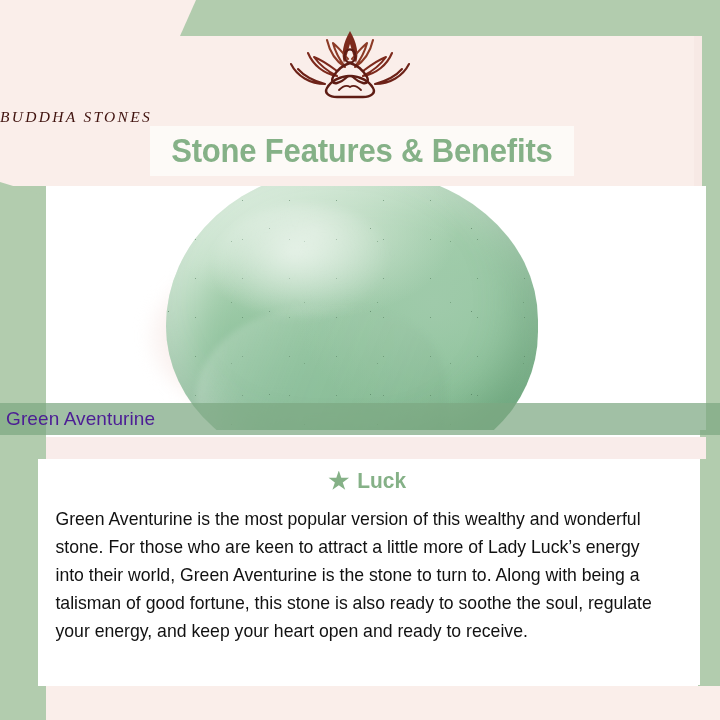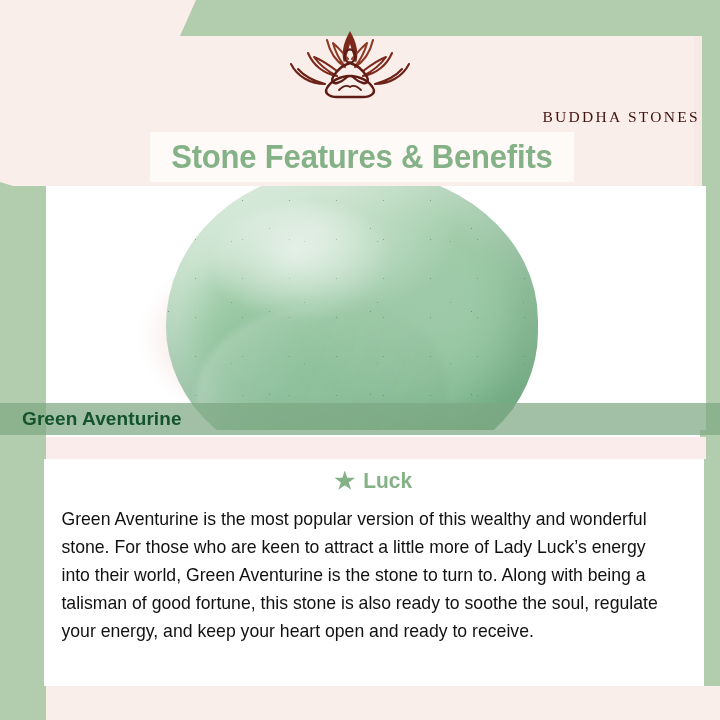--- a/index.html
+++ b/index.html
@@ -102,42 +102,43 @@
     top: 0;
     width: 700px;
     height: 186px;
   }
 
   .logo-wrap {
     position: absolute;
     left: 0;
     top: 26px;
     width: 700px;
-    text-align: right;
+    text-align: left;
+    font-style: italic;
   }
 
   .logo-mark {
     display: block;
     margin: 0 auto;
   }
 
   .logo-wordmark {
     display: block;
     margin: 4px auto 0;
     font-family: "Liberation Serif", serif;
     font-size: 15.5px;
     letter-spacing: 2.3px;
     color: #40120e;
     font-weight: 400;
   }
 
   .title-banner {
     position: absolute;
     left: 150px;
-    top: 132px;
+    top: 126px;
     width: 424px;
     height: 50px;
     background: #fdfaf7;
     display: flex;
     align-items: center;
     justify-content: center;
   }
 
   .title-text {
     font-family: "Liberation Sans Narrow", "Liberation Sans", sans-serif;
@@ -238,42 +239,42 @@
     left: 0;
     top: 403px;
     width: 720px;
     height: 32px;
     background: rgba(125,168,130,0.72);
     display: flex;
     align-items: center;
   }
 
   .label-band-text {
-    margin-left: 22px;
+    margin-left: 6px;
     font-size: 19px;
-    font-weight: bold;
-    color: #14532d;
+    font-weight: normal;
+    color: #4c1d95;
     letter-spacing: 0.1px;
   }
 
   
   .strip-separator {
     position: absolute;
     left: 46px;
     top: 437px;
     width: 660px;
     height: 22px;
     background: #f9ecea;
   }
 
   
 
   .content {
     position: absolute;
-    left: 44px;
+    left: 38px;
     top: 459px;
     width: 660px;
     height: 227px;
     background: #ffffff;
   }
 
   .benefits {
     display: flex;
     align-items: center;
     justify-content: center;

